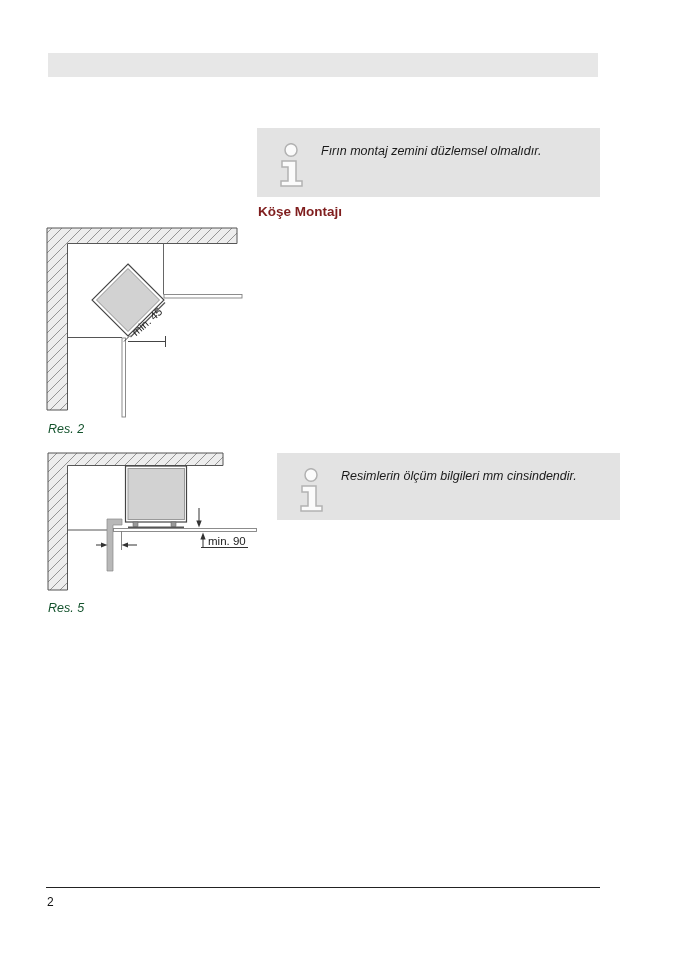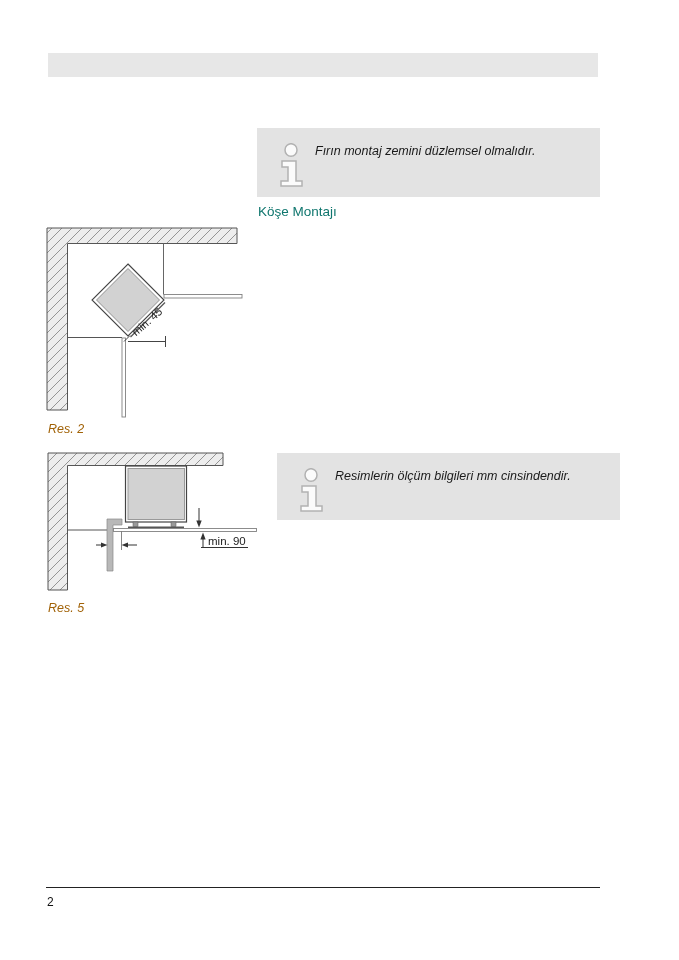--- a/index.html
+++ b/index.html
@@ -1,26 +1,26 @@
 <!DOCTYPE html>
 <html><head>
 <meta charset="utf-8">
 <style>
   html,body{margin:0;padding:0;background:#ffffff;}
   #page{position:relative;width:679px;height:960px;background:#ffffff;overflow:hidden;
         font-family:"Liberation Sans","DejaVu Sans",sans-serif;color:#1a1a1a;}
   .topbar{position:absolute;left:48px;top:53px;width:550px;height:24px;background:#e7e7e7;}
   .infobox{position:absolute;left:257px;width:343px;background:#e3e3e3;}
   .infobox .ibicon{position:absolute;left:19px;top:15px;}
-  .infobox .ibtext{position:absolute;left:58px;top:16px;right:10px;
+  .infobox .ibtext{position:absolute;left:64px;top:16px;right:10px;
                    font-style:italic;font-size:12.5px;line-height:15px;color:#1a1a1a;}
   #infobox1{top:128px;height:69px;}
   #infobox2{top:453px;height:67px;margin-left:20px;}
-  .heading{position:absolute;left:258px;top:204px;font-weight:normal;font-size:13.5px;color:#0f766e;}
-  .figcaption{position:absolute;left:48px;font-style:italic;font-size:12.5px;color:#a16207;}
+  .heading{position:absolute;left:258px;top:204px;font-weight:bold;font-size:13.5px;color:#7f1d1d;}
+  .figcaption{position:absolute;left:48px;font-style:italic;font-size:12.5px;color:#14532d;}
   #cap2{top:422px;}
   #cap3{top:601px;}
   .diagram{position:absolute;}
   #diagram1{left:40px;top:222px;}
   #diagram2{left:40px;top:448px;}
   .footrule{position:absolute;left:46px;top:887px;width:554px;height:0;border-top:1.2px solid #222;}
   .pagenum{position:absolute;left:47px;top:895px;font-size:12px;color:#111;}
   svg text{font-family:"Liberation Sans","DejaVu Sans",sans-serif;}
 </style>
 </head>

